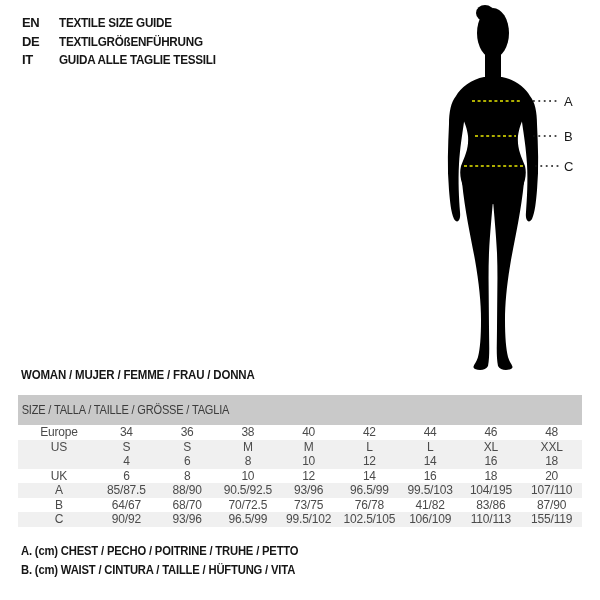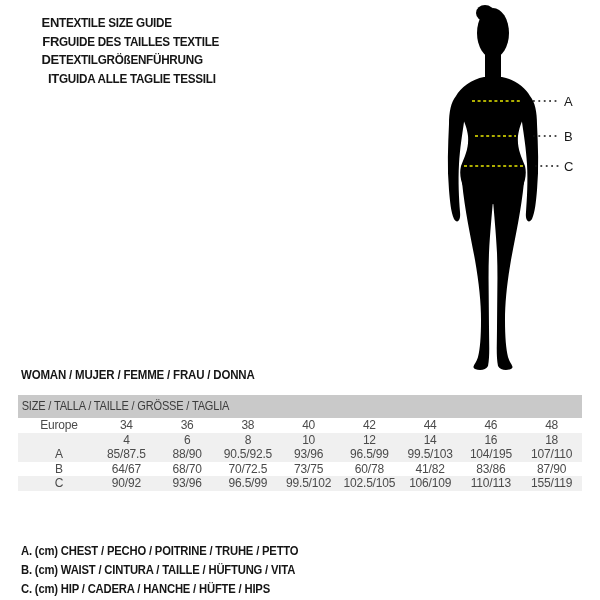--- a/index.html
+++ b/index.html
@@ -4,42 +4,42 @@
 <style>
   html,body{margin:0;padding:0;}
   body{
     width:600px;height:600px;background:#ffffff;position:relative;overflow:hidden;
     font-family:"Liberation Sans",sans-serif;
     -webkit-font-smoothing:antialiased;
   }
   .abs{position:absolute;}
 
   
-  .lang-block{left:22px;top:13px;text-align:right;}
+  .lang-block{left:22px;top:13px;}
   .lang-row{display:flex;height:18.7px;align-items:center;}
   .lang-code{width:37px;font-size:13px;font-weight:700;color:var(--heading-text,#161616);letter-spacing:-0.3px;}
   .lang-label{font-size:13px;font-weight:700;color:var(--heading-text,#161616);letter-spacing:-0.3px;
     transform:scaleX(.9);transform-origin:0 50%;white-space:nowrap;}
 
   
   .figure-wrap{left:380px;top:0;width:220px;height:378px;}
   .figure-wrap svg{display:block;}
   .yellow-dash{stroke:var(--measure-line,#e9e900);stroke-width:1.7;stroke-dasharray:3 2.6;fill:none;}
   .black-dot{stroke:#111;stroke-width:1.5;stroke-dasharray:1.8 3.6;fill:none;}
   .marker-label{font-size:13px;fill:#1a1a1a;font-family:"Liberation Sans",sans-serif;}
 
   
   .section-title{left:21px;top:368px;font-size:12.5px;font-weight:700;color:var(--heading-text,#161616);
     letter-spacing:-0.2px;transform:scaleX(.92);transform-origin:0 0;white-space:nowrap;}
 
   
   .size-table{left:18px;top:395px;width:564px;border-collapse:collapse;table-layout:fixed;}
   .size-table td{padding:0;font-size:12px;color:var(--table-text,#4b4b4b);text-align:center;
     height:14.5px;line-height:14.5px;letter-spacing:-0.2px;}
-  .size-table .header-row td{background:var(--header-bg,#c9c9c9);height:23px;line-height:17px;
+  .size-table .header-row td{background:var(--header-bg,#c9c9c9);height:30px;line-height:17px;
     text-align:left;color:#3c3c3c;margin-left:24px;}
   .header-inner{display:inline-block;padding-left:4px;transform:scaleX(.92);transform-origin:0 50%;white-space:nowrap;}
   .size-table col.label-col{width:78px;}
   .size-table td.label-cell{text-align:center;padding-left:4px;}
   .size-table tr.shaded td{background:var(--shaded-row-bg,#f0f0f0);}
 
   
   .legend{left:21px;top:542px;}
   .legend-line{height:18.7px;display:flex;align-items:center;font-size:12.5px;font-weight:700;
     color:var(--heading-text,#161616);letter-spacing:-0.2px;}
@@ -48,24 +48,20 @@
 </head>
 <body>
 
 <div class="abs lang-block" id="lang-block">
   <div class="lang-row">
     <span class="lang-code">EN</span>
     <span class="lang-label">TEXTILE SIZE GUIDE</span>
   </div>
 
 
-  <div class="lang-row">
-    <span class="lang-code">FR</span>
-    <span class="lang-label">GUIDE DES TAILLES TEXTILE</span>
-  </div>
 
   <div class="lang-row">
     <span class="lang-code">DE</span>
     <span class="lang-label">TEXTILGRÖßENFÜHRUNG</span>
   </div>
 
   <div class="lang-row">
     <span class="lang-code">IT</span>
     <span class="lang-label">GUIDA ALLE TAGLIE TESSILI</span>
   </div>
@@ -164,48 +160,70 @@
         <td>34</td>
         <td>36</td>
         <td>38</td>
         <td>40</td>
         <td>42</td>
         <td>44</td>
         <td>46</td>
         <td>48</td>
       </tr>
       <tr class="shaded">
+        <td class="label-cell">US</td>
+        <td>S</td>
+        <td>S</td>
+        <td>M</td>
+        <td>M</td>
+        <td>L</td>
+        <td>L</td>
+        <td>XL</td>
+        <td>XXL</td>
+      </tr>
+      <tr class="shaded">
         <td class="label-cell"></td>
         <td>4</td>
         <td>6</td>
         <td>8</td>
         <td>10</td>
         <td>12</td>
         <td>14</td>
         <td>16</td>
         <td>18</td>
       </tr>
+      <tr>
+        <td class="label-cell">UK</td>
+        <td>6</td>
+        <td>8</td>
+        <td>10</td>
+        <td>12</td>
+        <td>14</td>
+        <td>16</td>
+        <td>18</td>
+        <td>20</td>
+      </tr>
       <tr class="shaded">
         <td class="label-cell">A</td>
         <td>85/87.5</td>
         <td>88/90</td>
         <td>90.5/92.5</td>
         <td>93/96</td>
         <td>96.5/99</td>
         <td>99.5/103</td>
         <td>104/195</td>
         <td>107/110</td>
       </tr>
       <tr>
         <td class="label-cell">B</td>
         <td>64/67</td>
         <td>68/70</td>
         <td>70/72.5</td>
         <td>73/75</td>
-        <td>60/78</td>
+        <td>76/78</td>
         <td>41/82</td>
         <td>83/86</td>
         <td>87/90</td>
       </tr>
       <tr class="shaded">
         <td class="label-cell">C</td>
         <td>90/92</td>
         <td>93/96</td>
         <td>96.5/99</td>
         <td>99.5/102</td>
@@ -217,16 +235,13 @@
     </tbody>
 </table>
 
 <div class="abs legend" id="legend-block">
     <div class="legend-line">
       <span>A. (cm) CHEST / PECHO / POITRINE / TRUHE / PETTO</span>
     </div>
     <div class="legend-line">
       <span>B. (cm) WAIST / CINTURA / TAILLE / HÜFTUNG / VITA</span>
     </div>
-    <div class="legend-line">
-      <span>C. (cm) HIP / CADERA / HANCHE / HÜFTE / HIPS</span>
-    </div>
   </div>
 
 </body></html>

